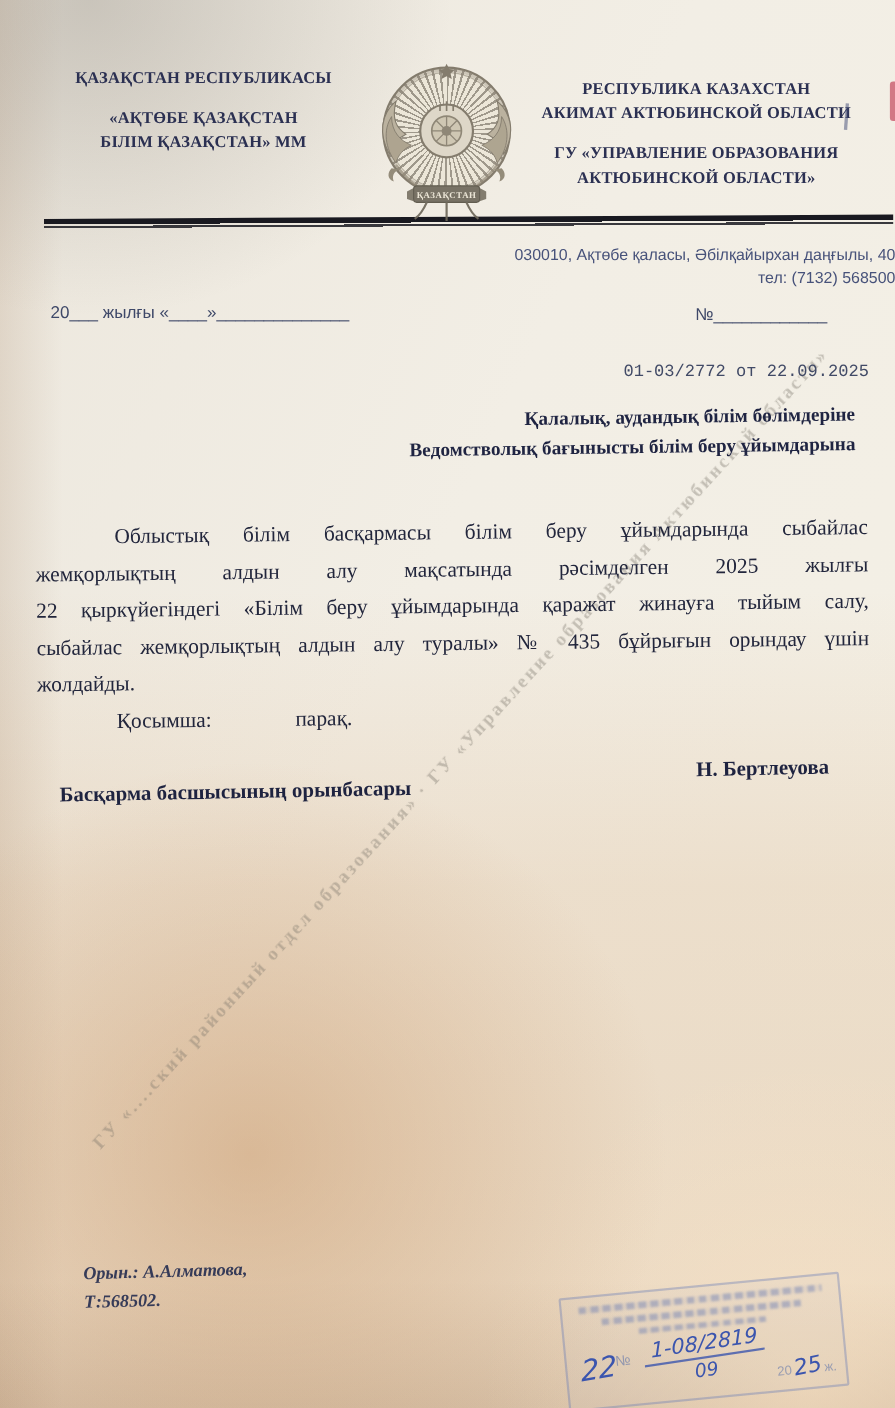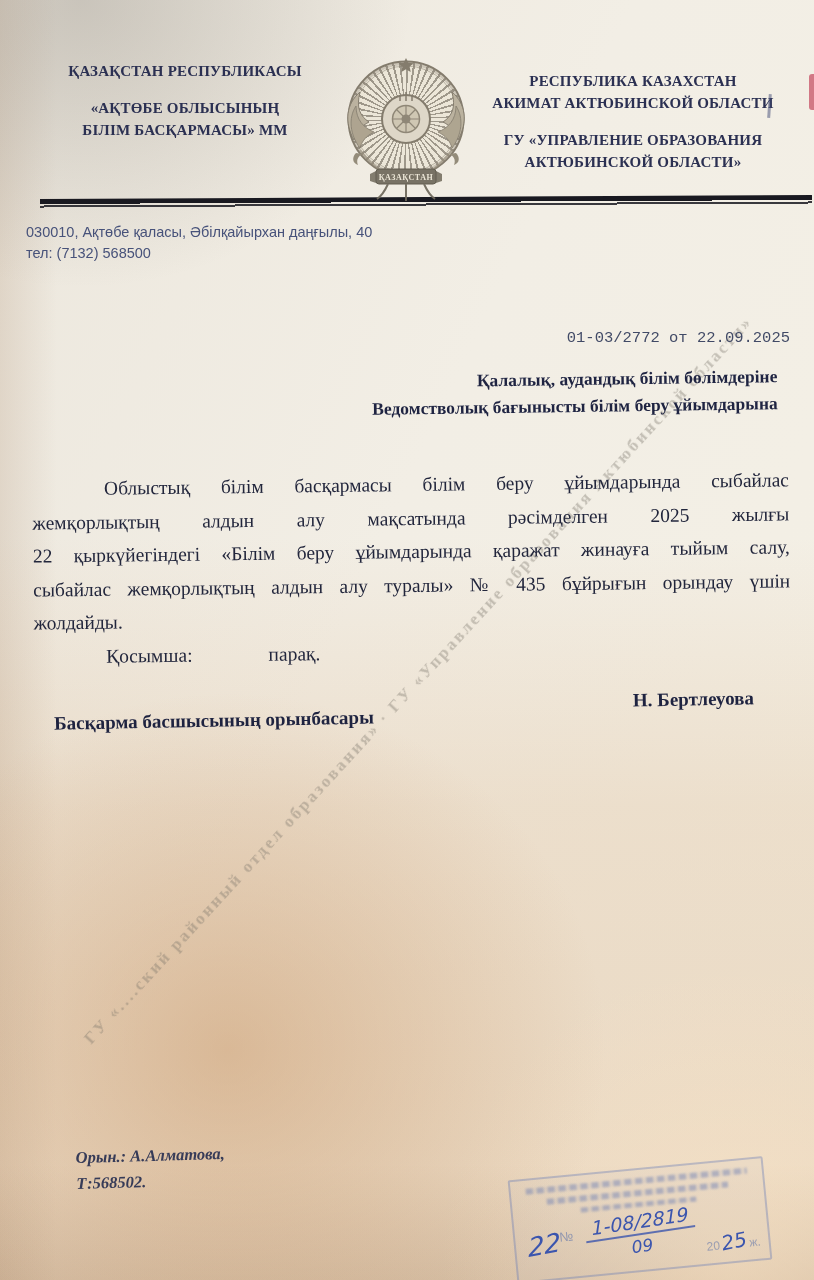--- a/index.html
+++ b/index.html
@@ -26,21 +26,21 @@
   
   .emblem{left:336px;top:56px;width:140px;height:152px;z-index:3;opacity:.92;}
   .emblem-rays{position:absolute;left:13px;top:6px;width:114px;height:114px;border-radius:50%;
     background:repeating-conic-gradient(rgba(122,114,99,.75) 0deg 2.4deg, rgba(235,229,214,.95) 2.4deg 7.2deg);
     box-shadow:inset 0 0 0 3px rgba(122,114,99,.30);}
   .emblem svg{position:absolute;left:0;top:0;}
   
   .divider{left:40px;top:197px;width:772px;height:10px;transform:rotate(-.3deg);z-index:1;
     background:linear-gradient(to bottom,#191920 0 5px,rgba(0,0,0,0) 5px 6.5px,rgba(25,25,32,.85) 6.5px 8.5px,rgba(0,0,0,0) 8.5px);}
   
-  .address{left:0;top:222px;width:100%;text-align:left;padding-left:26px;box-sizing:border-box;
+  .address{left:0;top:222px;width:100%;text-align:right;padding-left:26px;box-sizing:border-box;
     font-family:"Liberation Sans","DejaVu Sans",sans-serif;font-size:14.5px;line-height:21px;color:#47527a;}
   
   .daterow{left:0;top:276px;width:100%;height:24px;font-family:"Liberation Sans","DejaVu Sans",sans-serif;
     font-size:15.5px;color:#3e4868;}
   .date-left{position:absolute;left:46px;top:0;}
   .num-right{position:absolute;left:632px;top:2px;}
   
   .outref{top:329px;right:24px;font-family:Liberation Mono, monospace;font-size:15.5px;color:#414a66;}
   .addressee{top:366px;right:36px;text-align:right;font-weight:bold;font-size:17.5px;line-height:27px;
     color:#1f2442;transform:rotate(-.8deg);}
@@ -89,22 +89,22 @@
 </head>
 <body>
 
 <div class="page">
 
   <div class="abs watermark">ГУ «....ский районный отдел образования»  ·  ГУ «Управление образования Актюбинской области»</div>
 
   <div class="abs hdr hdr-left">
     <div>ҚАЗАҚСТАН РЕСПУБЛИКАСЫ</div>
     <div class="hdr-gap"></div>
-    <div>«АҚТӨБЕ ОБЛЫСЫНЫҢ</div>
-    <div>БІЛІМ  БАСҚАРМАСЫ» ММ</div>
+    <div>«АҚТӨБЕ ҚАЗАҚСТАН</div>
+    <div>БІЛІМ  ҚАЗАҚСТАН» ММ</div>
   </div>
 
   <div class="abs emblem">
     <div class="emblem-rays"></div>
     <svg width="140" height="152" viewBox="0 0 140 152">
       <circle cx="70" cy="63" r="57.5" fill="none" stroke="#7b7364" stroke-width="2"></circle>
       <circle cx="70" cy="63" r="53" fill="none" stroke="rgba(123,115,100,.5)" stroke-width="1"></circle>
       <path d="M70,2 l2.3,4.8 5.2,.5 -3.9,3.5 1.1,5.1 -4.7,-2.6 -4.7,2.6 1.1,-5.1 -3.9,-3.5 5.2,-.5 Z" fill="#7b7364"></path>
       <path d="M18,84 C8,66 10,48 24,36 C20,52 24,60 33,66 C25,70 20,76 18,84 Z" fill="#b7ae9a" stroke="#7b7364" stroke-width="1"></path>
       <path d="M24,92 C14,79 12,62 20,50 C20,64 28,72 38,76 C30,80 26,85 24,92 Z" fill="#a99f8a" stroke="#7b7364" stroke-width=".8"></path>
@@ -137,20 +137,24 @@
     <div>АКТЮБИНСКОЙ ОБЛАСТИ»</div>
   </div>
 
   <div class="abs divider"></div>
 
   <div class="abs address">
     <div>030010, Ақтөбе қаласы, Әбілқайырхан даңғылы, 40</div>
     <div>тел: (7132) 568500</div>
   </div>
 
+  <div class="abs daterow">
+    <span class="date-left">20___ жылғы «____»______________</span>
+    <span class="num-right">№____________</span>
+  </div>
 
   <div class="abs outref">01-03/2772 от 22.09.2025</div>
 
   <div class="abs addressee">
     <div>Қалалық, аудандық білім бөлімдеріне</div>
     <div>Ведомстволық бағынысты білім беру ұйымдарына</div>
   </div>
 
   <div class="abs body">
     <div class="jline indent">Облыстық білім басқармасы білім беру ұйымдарында сыбайлас</div>

